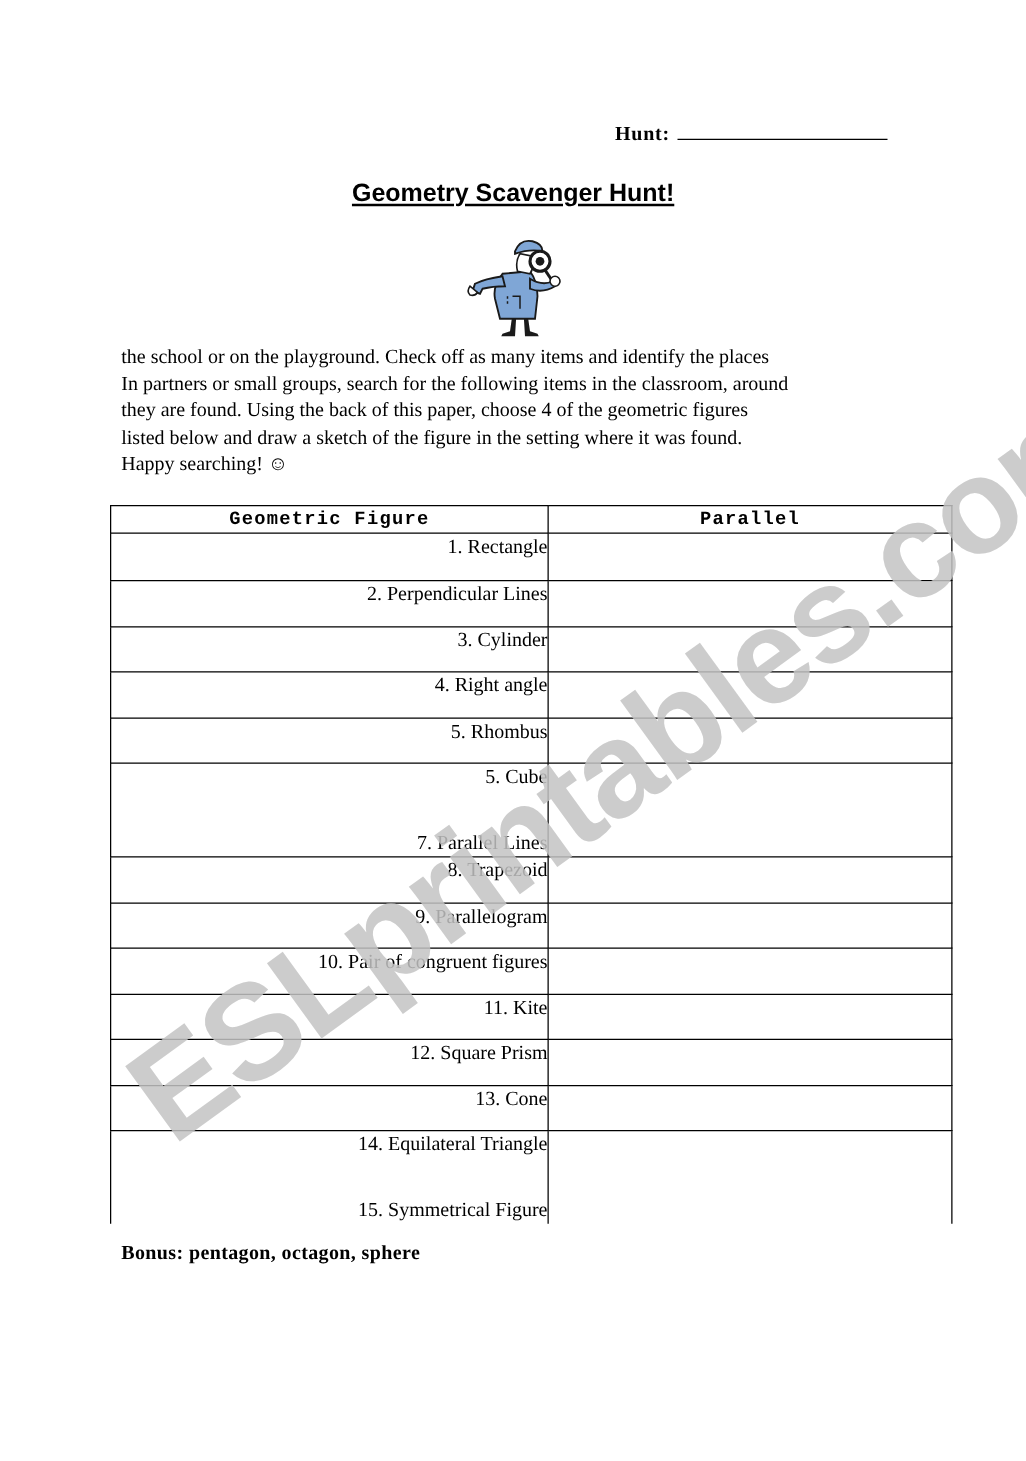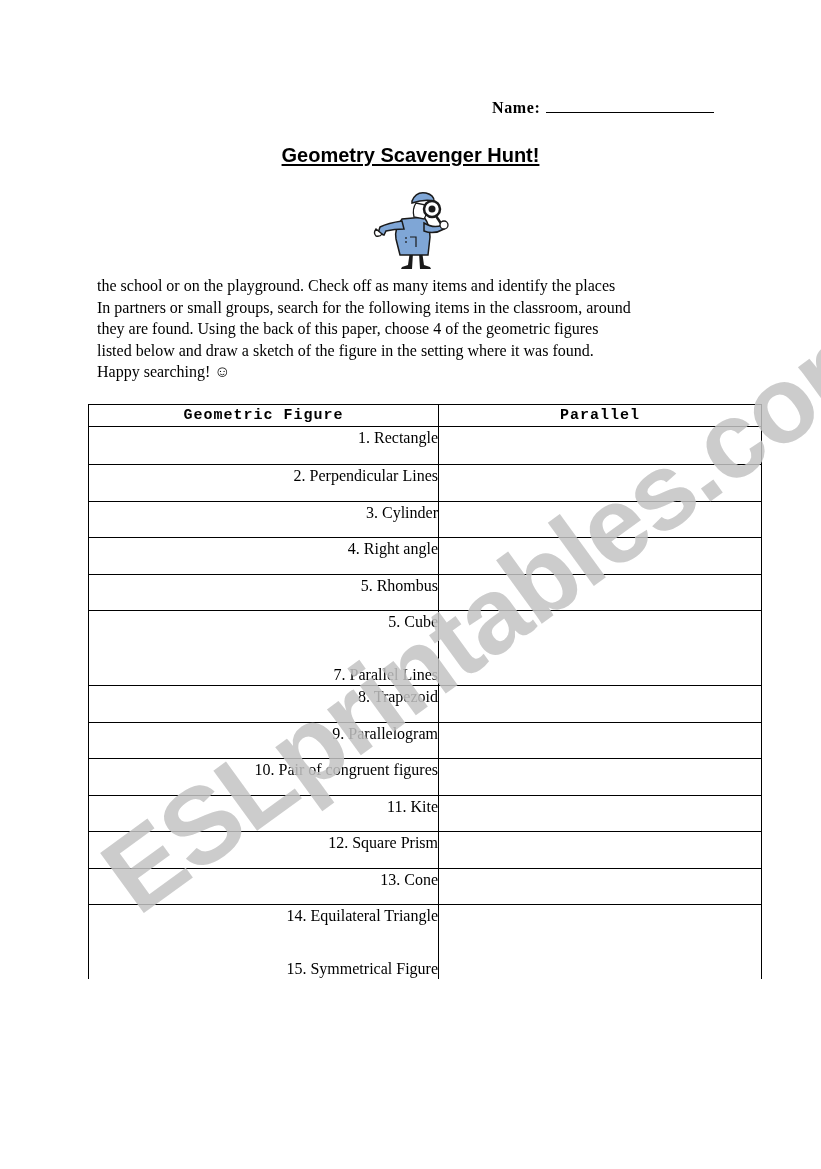--- a/index.html
+++ b/index.html
@@ -29,21 +29,21 @@
     .bonus { position: absolute; left: 97px; top: 994px; font-weight: bold; font-size: 16px; letter-spacing: 0.3px; white-space: nowrap; }
 
     .watermark { position: absolute; left: 30px; top: 560px; transform: rotate(-36deg); transform-origin: center center; font-family: "Liberation Sans", sans-serif; font-weight: bold; font-size: 108px; color: #c4c4c4; white-space: nowrap; letter-spacing: -2px; opacity: 0.85; pointer-events: none; width: 900px; text-align: center; }
   </style>
 </head>
 <body>
 
 <div class="page">
 
   <div class="name-line">
-    <span>Name:</span><span class="blank"></span>
+    <span>Hunt:</span><span class="blank"></span>
   </div>
 
   <div class="title">Geometry Scavenger Hunt!</div>
 
   <div class="detective">
     <svg width="86" height="82" viewBox="0 0 86 82">
 
       <path d="M38 62 L36 76 L30 78 L29 80 L40 80 L41 64 Z" fill="#1a1a1a"></path>
       <path d="M50 62 L52 76 L58 78 L59 80 L48 80 L47 64 Z" fill="#1a1a1a"></path>
 
@@ -166,15 +166,16 @@
       <tr class="last" style="height:68px">
         <td class="fig">
           <span class="item">14. Equilateral Triangle</span>
           <span class="item">15. Symmetrical Figure</span>
         </td>
         <td></td>
       </tr>
     </tbody>
   </table>
 
+  <div class="bonus">Bonus: pentagon, octagon, sphere</div>
 
   <div class="watermark">ESLprintables.com</div>
 </div>
 
 </body></html>

